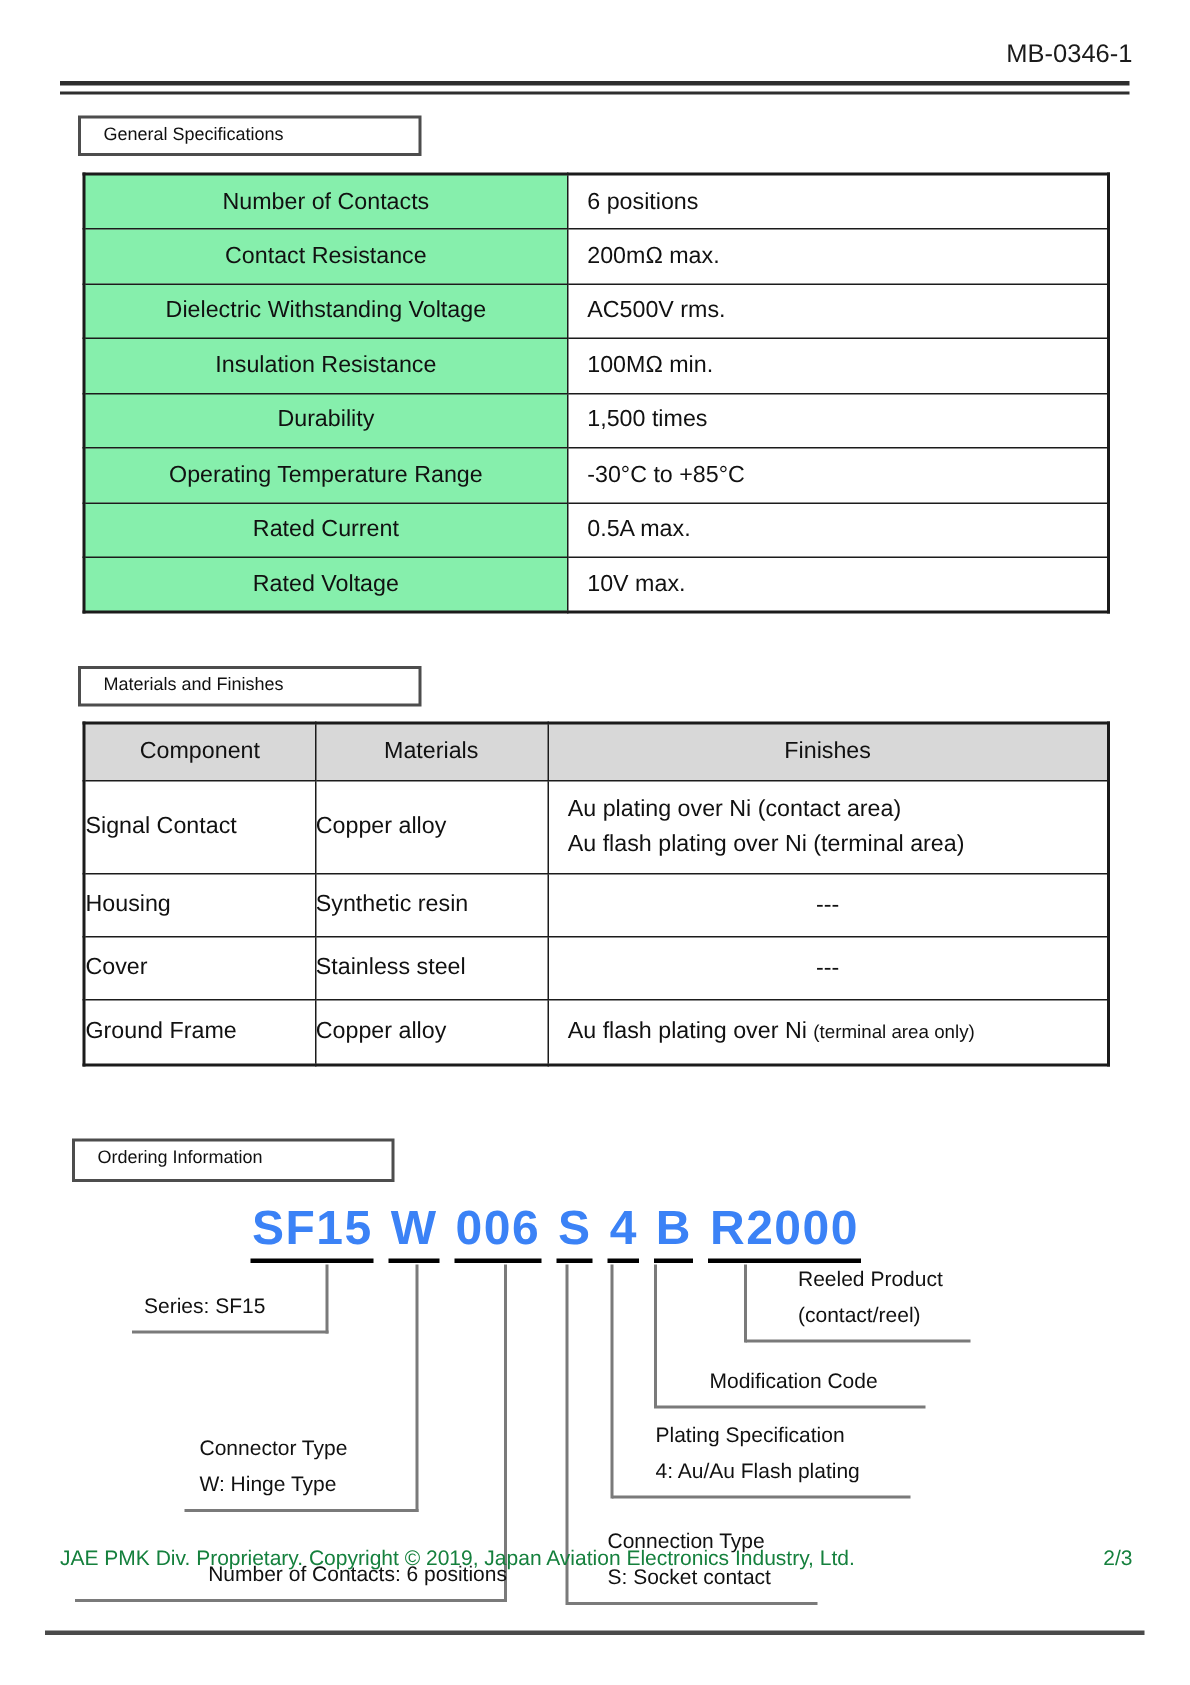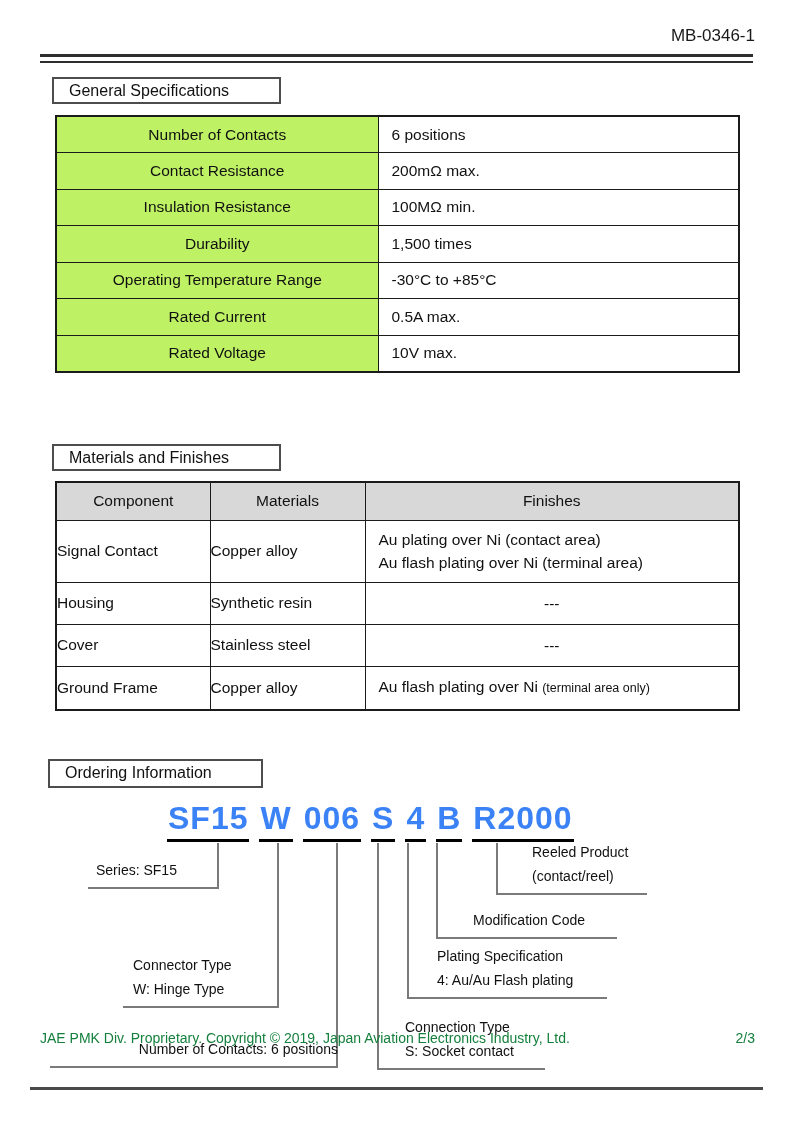--- a/index.html
+++ b/index.html
@@ -14,31 +14,31 @@
   
   .doc-number { position:absolute; top:26px; right:38px; font-size:17px; color:#1a1a1a; }
   .double-rule {
     position:absolute; left:40px; top:54px; width:713px; height:9px;
     border-top:3px solid #2e2e2e; border-bottom:2px solid #2e2e2e;
   }
 
   
   .title-box {
     position:absolute; border:2px solid #4d4d4d; background:#ffffff;
-    font-size:16px; padding:3px 0 4px 15px; color:#111;
+    font-size:12px; padding:3px 0 4px 15px; color:#111;
   }
   .tb-general   { left:52px; top:77px;  width:229px; height:27px; }
   .tb-materials { left:52px; top:444px; width:229px; height:27px; }
   .tb-ordering  { left:48px; top:4px;   width:215px; height:29px; }
 
   
   table { border-collapse:collapse; table-layout:fixed; position:absolute; background:#fff; }
   .spec-table { left:55px; top:115px; width:685px; font-size:15.5px; border:2px solid #1b1b1b; }
   .spec-table td { border:1.5px solid #1b1b1b; height:36.5px; }
-  .spec-table td.lbl { background:#bef264; text-align:center; width:322px;margin-left:36px; }
+  .spec-table td.lbl { background:#86efac; text-align:center; width:322px;margin-left:36px; }
   .spec-table td.val { padding-left:13px; }
 
   .mat-table { left:55px; top:481px; width:683px; font-size:15.5px; border:2px solid #1b1b1b; }
   .mat-table th, .mat-table td { border:1.5px solid #1b1b1b; }
   .mat-table th { background:#d8d8d8; font-weight:normal; height:38px; text-align:center; }
   .mat-table td { text-align:left; }
   .mat-table td.finish { text-align:left; padding:6px 4px 6px 13px; line-height:23px; }
   .mat-table td.finish.dash { text-align:center; padding:0; }
   .row-signal td { height:62px; }
   .row-mid td { height:42px; }
@@ -92,20 +92,24 @@
 
 <table class="spec-table">
   <tbody>
       <tr>
     <td class="lbl">Number of Contacts</td>
     <td class="val">6 positions</td>
   </tr>
   <tr>
     <td class="lbl">Contact Resistance</td>
     <td class="val">200mΩ max.</td>
+  </tr>
+  <tr>
+    <td class="lbl">Dielectric Withstanding Voltage</td>
+    <td class="val">AC500V rms.</td>
   </tr>
   <tr>
     <td class="lbl">Insulation Resistance</td>
     <td class="val">100MΩ min.</td>
   </tr>
   <tr>
     <td class="lbl">Durability</td>
     <td class="val">1,500 times</td>
   </tr>
   <tr>

